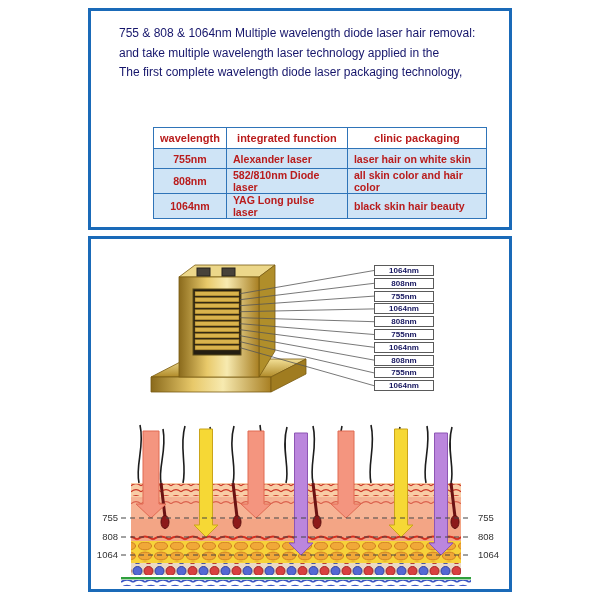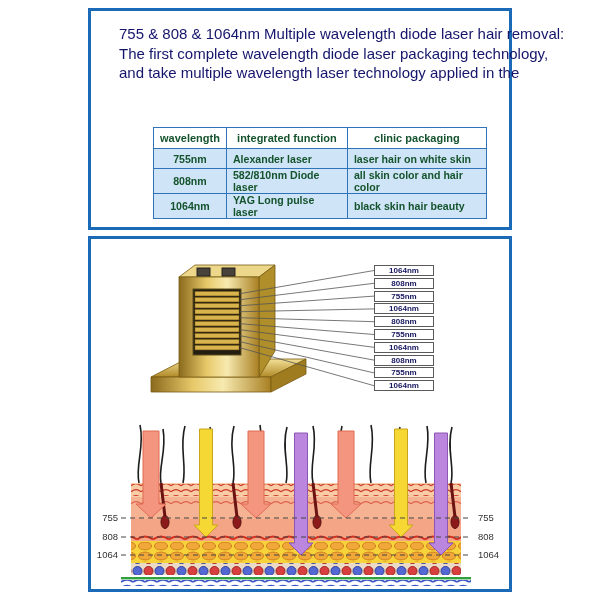--- a/index.html
+++ b/index.html
@@ -6,25 +6,25 @@
   .canvas{
     position:relative;width:600px;height:600px;background:#ffffff;
     font-family:"Liberation Sans","DejaVu Sans",sans-serif;
     outline:1px solid #dcdcdc;overflow:hidden;
   }
   .panel{position:absolute;background:#fff;border:3px solid #1a6ab8;box-sizing:border-box;}
   .panel.top{left:88px;top:8px;width:424px;height:222px;}
   .panel.bottom{left:88px;top:236px;width:424px;height:356px;}
 
   .intro{position:absolute;left:28px;top:13px;width:376px;color:#15156b;
-         font-size:15px;line-height:19.5px;}
+         font-size:12px;line-height:19.5px;}
   .intro-line{white-space:nowrap;}
 
   table.spec{position:absolute;left:62px;top:116px;border-collapse:collapse;
-             color:#14532d;}
+             color:#b91c1c;}
   table.spec th,table.spec td{border:1px solid #2f74b8;height:19px;padding:0 6px;
              font-size:10.6px;font-weight:bold;}
   table.spec th{background:#ffffff;font-size:11px;text-align:center;height:20px;}
   table.spec td{background:#cfe4f6;}
   td.c{text-align:center;}
   .w1{width:56px;} .w2{width:108px;} .w3{width:126px;}
 
   .stack-svg{position:absolute;left:0;top:0;width:418px;height:180px;}
   .slabel{position:absolute;left:283px;width:60px;height:11px;background:#fff;
           border:1px solid #5a5a5a;font-size:8px;font-weight:bold;color:#15155e;
@@ -35,22 +35,22 @@
   .dl-right{left:387px;width:29px;text-align:left;}
 </style>
 </head>
 <body>
 
 <div class="canvas">
 
   <div class="panel top">
     <div class="intro">
       <div class="intro-line">755 &amp; 808 &amp; 1064nm Multiple wavelength diode laser hair removal:</div>
+      <div class="intro-line">and take multiple  wavelength laser technology applied in the</div>
       <div class="intro-line">The first complete wavelength diode laser packaging technology,</div>
-      <div class="intro-line">and take multiple  wavelength laser technology applied in the</div>
     </div>
 
     <table class="spec">
       <thead>
         <tr>
           <th class="w1">wavelength</th>
           <th class="w2">integrated function</th>
           <th class="w3">clinic packaging</th>
         </tr>
       </thead>

